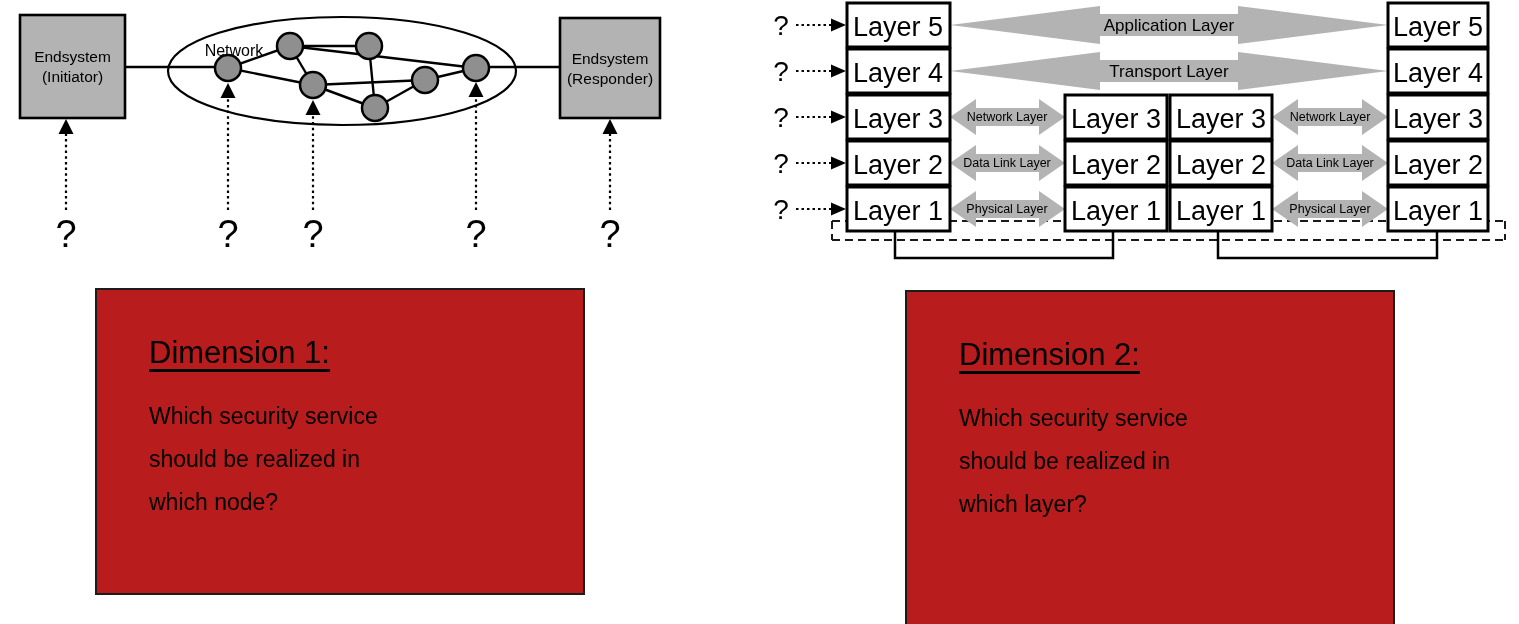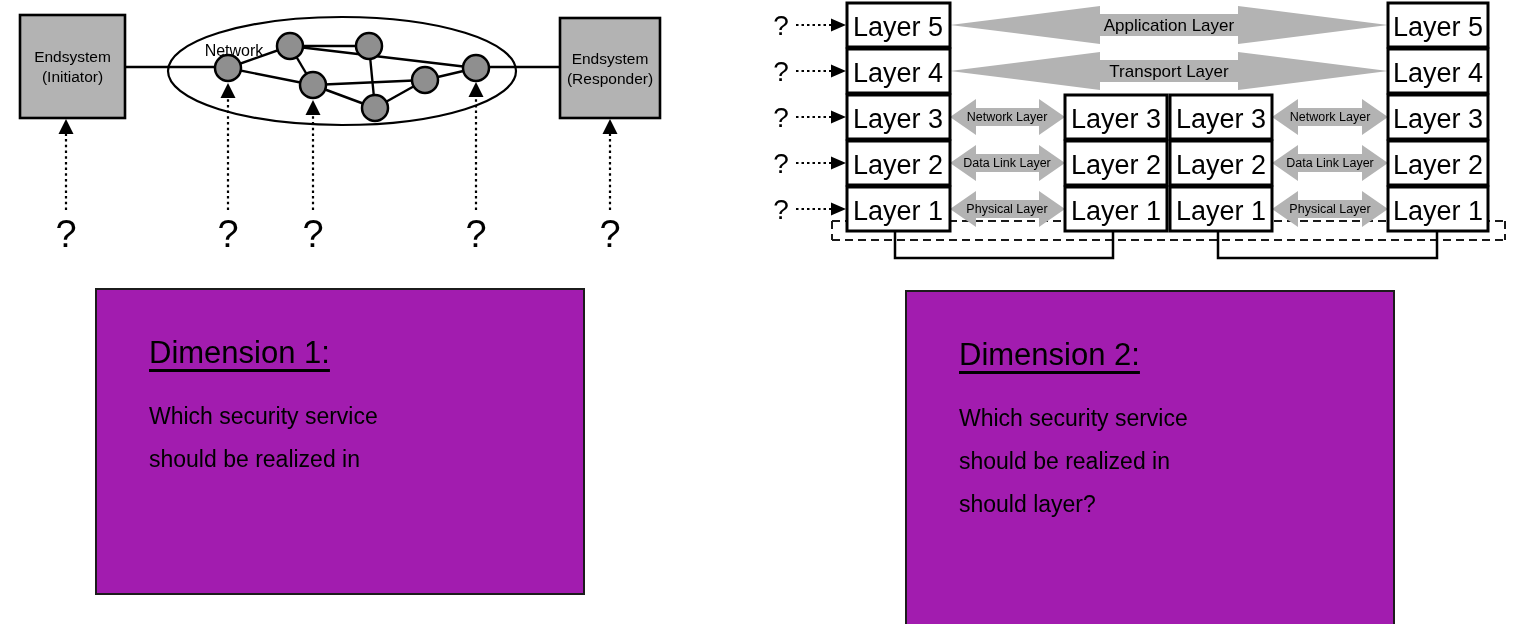--- a/index.html
+++ b/index.html
@@ -2,21 +2,21 @@
 <html><head>
 <meta charset="utf-8">
 <style>
   html,body{margin:0;padding:0;background:#fff;}
   #canvas{
     position:relative;width:1519px;height:624px;background:#fff;overflow:hidden;
     font-family:"Liberation Sans",sans-serif;color:#000;
   }
   .abs{position:absolute;}
   .dim-box{
-    position:absolute;width:490px;background:#a21caf;border:2px solid #1c1c1c;
+    position:absolute;width:490px;background:#b91c1c;border:2px solid #1c1c1c;
     box-sizing:border-box;padding:44px 20px 0 52px;
   }
   .dim-title{
     font-size:31px;line-height:1.2;text-decoration:underline;
     text-underline-offset:6px;margin:0 0 24px 0;font-weight:400;
   }
   .dim-line{font-size:23px;line-height:43px;white-space:nowrap;}
   svg text{font-family:"Liberation Sans",sans-serif;fill:#000;}
 </style>
 </head>
@@ -189,22 +189,23 @@
       <polygon points="846,117 831,110.5 831,123.5"></polygon>
       <polygon points="846,163 831,156.5 831,169.5"></polygon>
       <polygon points="846,209 831,202.5 831,215.5"></polygon>
     </g>
   </svg>
 
   <div class="dim-box" style="left:95px;top:288px;height:307px">
     <div class="dim-title">Dimension 1:</div>
     <div class="dim-line">Which security service</div>
     <div class="dim-line">should be realized in</div>
+    <div class="dim-line">which node?</div>
   </div>
 
   <div class="dim-box" style="left:905px;top:290px;height:392px">
     <div class="dim-title">Dimension 2:</div>
     <div class="dim-line">Which security service</div>
     <div class="dim-line">should be realized in</div>
-    <div class="dim-line">should layer?</div>
+    <div class="dim-line">which layer?</div>
   </div>
 
 </div>
 
 </body></html>

